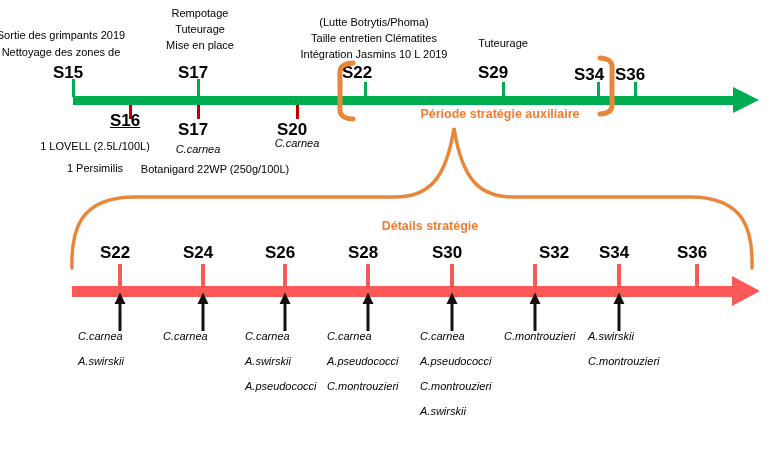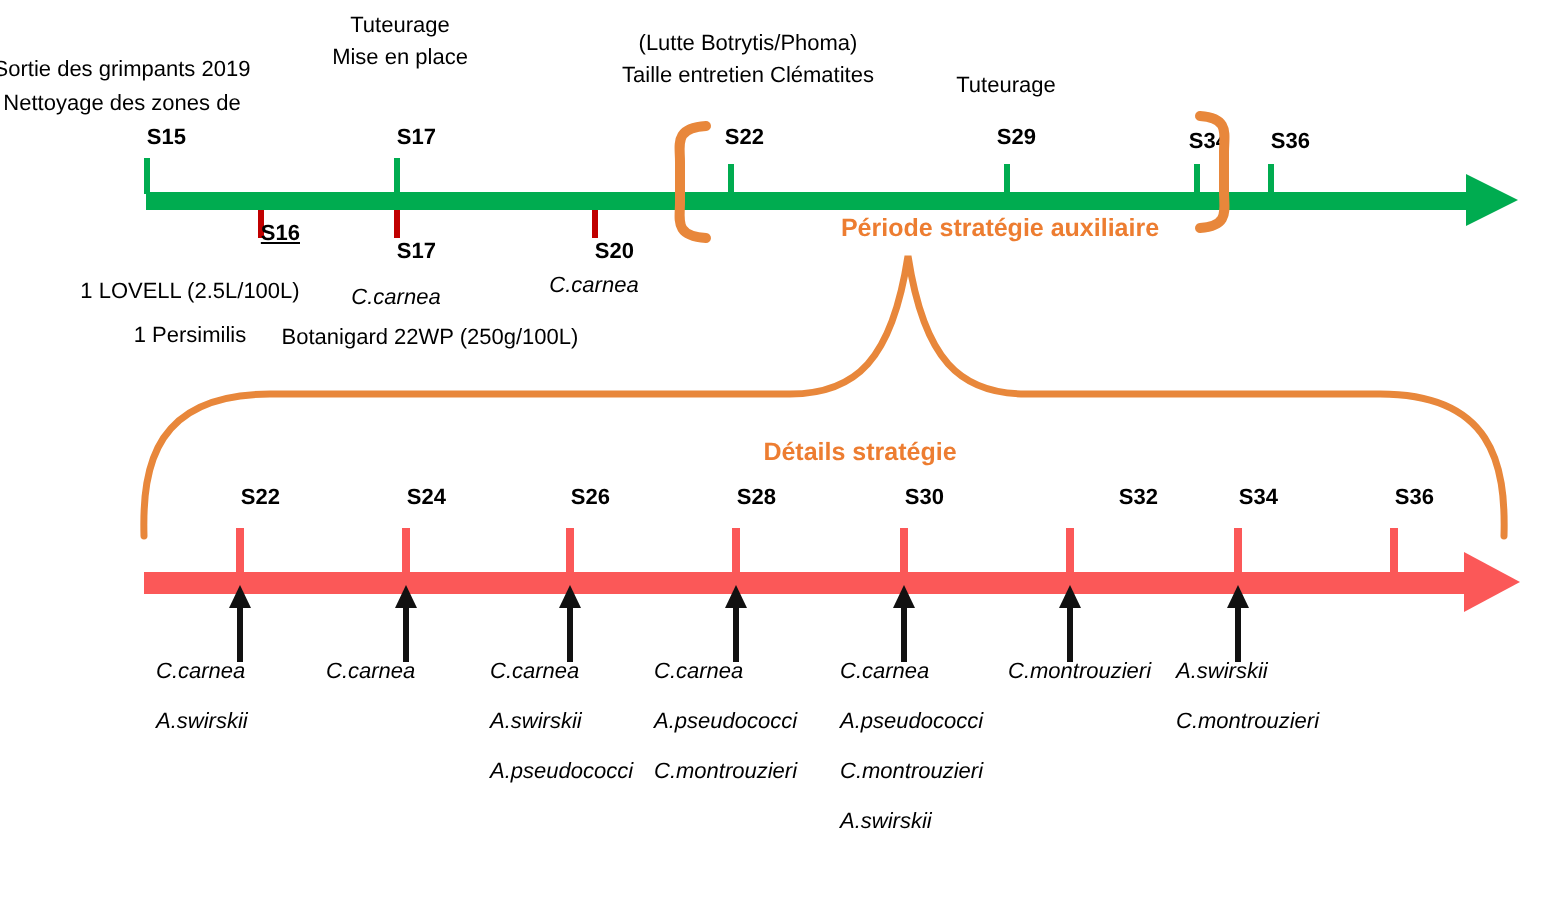--- a/index.html
+++ b/index.html
@@ -2,21 +2,21 @@
 <html><head>
 <meta charset="utf-8">
 <style>
   html,body{margin:0;padding:0;background:#fff;}
   #canvas{
     position:relative;width:783px;height:459px;background:#ffffff;
     font-family:"Liberation Sans",sans-serif;color:#000;overflow:hidden;
   }
   .cblock{position:absolute;text-align:center;font-size:11px;line-height:16px;}
   .line{white-space:nowrap;}
-  .wk{position:absolute;width:40px;text-align:right;font-weight:700;font-size:11px;white-space:nowrap;}
+  .wk{position:absolute;width:40px;text-align:left;font-weight:700;font-size:17px;white-space:nowrap;}
   .tick{position:absolute;}
   .tick-green{width:3px;background:#00AC50;}
   .tick-darkred{width:3px;background:#C00000;}
   .tick-red{width:4px;background:#FB5858;}
   .bar-green{position:absolute;left:73px;top:96px;width:660px;height:9px;background:#00AC50;}
   .arrow-green{position:absolute;left:733px;top:87px;width:0;height:0;
     border-top:13px solid transparent;border-bottom:13px solid transparent;border-left:26px solid #00AC50;}
   .bar-red{position:absolute;left:72px;top:286px;width:660px;height:11px;background:#FB5858;}
   .arrow-red{position:absolute;left:732px;top:276px;width:0;height:0;
     border-top:15px solid transparent;border-bottom:15px solid transparent;border-left:28px solid #FB5858;}
@@ -28,26 +28,28 @@
 </head>
 <body>
 
 <div id="canvas">
 
   <div class="cblock" style="left:-4px;top:27px;width:130px;line-height:17px;">
     <div class="line">Sortie des grimpants 2019</div>
     <div class="line">Nettoyage des zones de</div>
   </div>
   <div class="cblock" style="left:140px;top:5px;width:120px;">
+    <div class="line">Rempotage</div>
     <div class="line">Tuteurage</div>
     <div class="line">Mise en place</div>
   </div>
   <div class="cblock" style="left:294px;top:14px;width:160px;">
     <div class="line">(Lutte Botrytis/Phoma)</div>
     <div class="line">Taille entretien Clématites</div>
+    <div class="line">Intégration Jasmins 10 L 2019</div>
   </div>
   <div class="cblock" style="left:446px;top:35px;width:114px;">
     <div class="line">Tuteurage</div>
   </div>
 
   <div class="wk" style="left:53px;top:63px;">S15</div>
   <div class="wk" style="left:178px;top:63px;">S17</div>
   <div class="wk" style="left:342px;top:63px;">S22</div>
   <div class="wk" style="left:478px;top:63px;">S29</div>
   <div class="wk" style="left:574px;top:65px;">S34</div>

